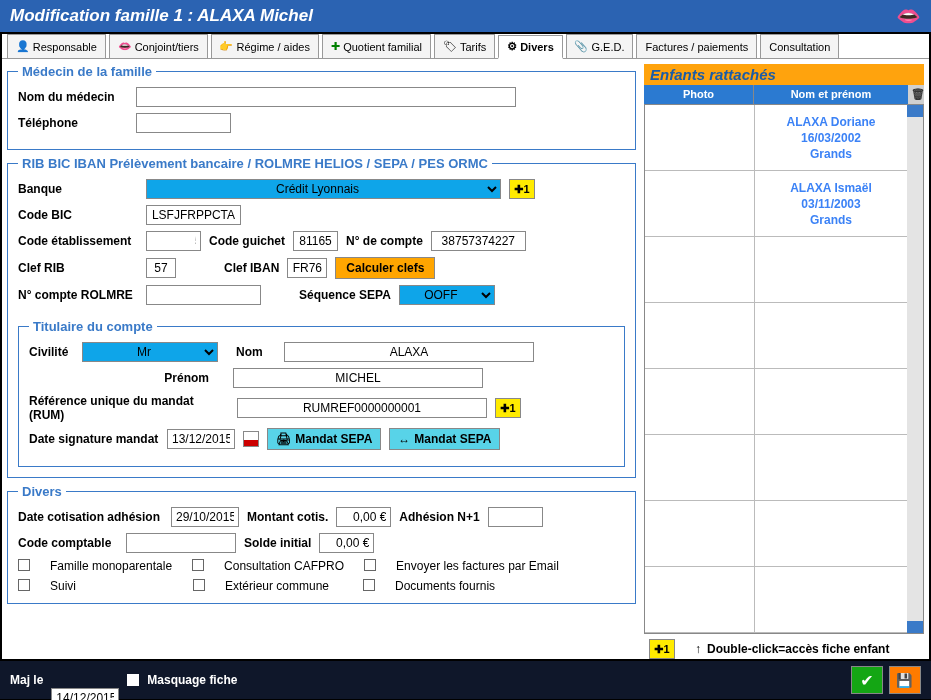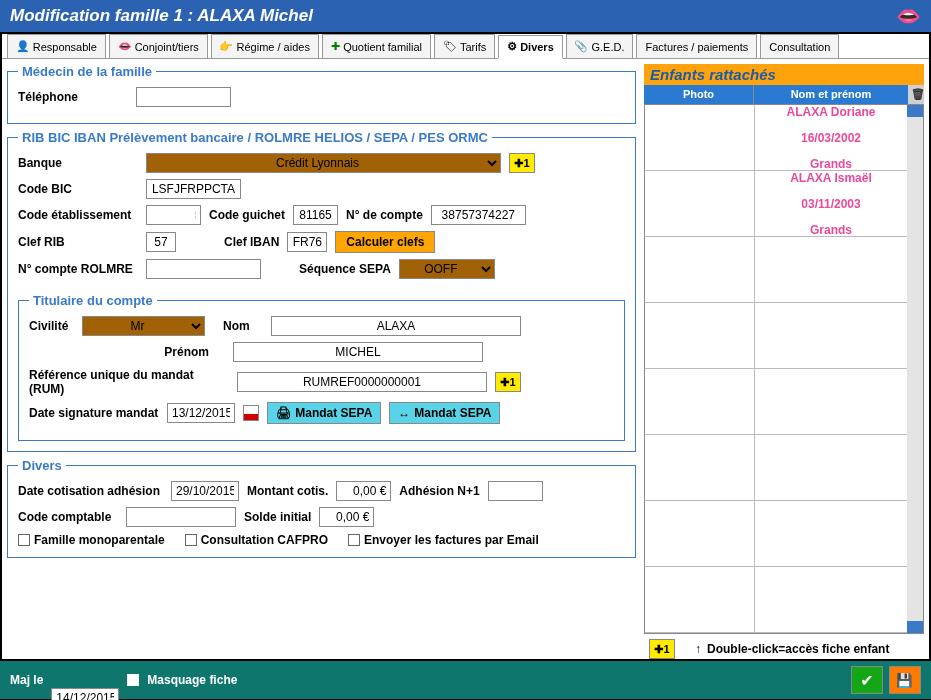--- a/index.html
+++ b/index.html
@@ -11,42 +11,42 @@
 .tab { border: 1px solid #999; border-bottom: none; padding: 3px 8px; font-size: 11px; display: flex; align-items: center; gap: 3px; cursor: pointer; background: #f4f4f4; height: 24px; }
 .tab.active { background: #fff; border-bottom: 2px solid #fff; position: relative; top: 1px; font-weight: bold; }
 .main-area { display: flex; flex: 1; padding: 5px; gap: 8px; }
 .left-panel { flex: 1; display: flex; flex-direction: column; gap: 6px; }
 .right-panel { width: 280px; display: flex; flex-direction: column; }
 fieldset { border: 1px solid #3a7ac8; padding: 8px 10px 10px 10px; position: relative; }
 legend { color: #3a7ac8; font-weight: bold; font-size: 13px; padding: 0 4px; }
 .form-row { display: flex; align-items: center; margin-bottom: 6px; gap: 8px; font-size: 12px; }
 .form-row label { font-weight: bold; }
 input[type="text"] { border: 1px solid #888; padding: 2px 4px; font-size: 12px; height: 20px; background: #fff; text-align: center; }
-select { border: 1px solid #888; font-size: 12px; height: 20px; background: #a16207; text-align: center; text-align-last: center; }
+select { border: 1px solid #888; font-size: 12px; height: 20px; background: #0ea5e9; text-align: center; text-align-last: center; }
 .yellow-btn { background: #ffeb00; border: 1px solid #888; width: 26px; height: 20px; font-size: 11px; font-weight: bold; cursor: pointer; display: inline-flex; align-items: center; justify-content: center; }
 .orange-btn { background: #ffa500; border: 1px solid #888; padding: 2px 10px; font-size: 12px; font-weight: bold; cursor: pointer; height: 22px; }
 .cyan-btn { background: #58d3e8; border: 1px solid #888; padding: 2px 8px; font-size: 12px; font-weight: bold; cursor: pointer; height: 22px; display: inline-flex; align-items: center; gap: 4px; }
 .checkbox-row { display: flex; gap: 20px; font-size: 12px; margin-top: 6px; }
-.checkbox-item { display: flex; align-items: center; gap: 4px; font-weight: bold; }
+.checkbox-item { display: flex; align-items: flex-start; gap: 20px; font-weight: normal; }
 .checkbox-box { width: 12px; height: 12px; border: 1px solid #666; background: #fff; cursor: pointer; }
 .enfants-header { background: #ffa30d; color: #1a5ca8; font-weight: bold; font-style: italic; font-size: 15px; padding: 2px 6px; }
 .enfants-columns { display: flex; background: #2b7ad1; color: #fff; font-size: 11px; font-weight: bold; }
 .enfants-col-photo { width: 110px; text-align: center; padding: 3px; border-right: 1px solid #888; }
 .enfants-col-name { flex: 1; text-align: center; padding: 3px; }
 .enfants-col-del { width: 16px; background: #d0d0d0; text-align: center; padding: 3px; color: #333; }
 .enfants-body { flex: 1; border: 1px solid #888; display: flex; overflow: hidden; }
 .enfants-list { flex: 1; display: flex; flex-direction: column; }
 .enfant-row { display: flex; height: 66px; border-bottom: 1px solid #bbb; }
 .enfant-photo { width: 110px; border-right: 1px solid #bbb; }
-.enfant-info { flex: 1; display: flex; flex-direction: column; align-items: center; justify-content: center; font-size: 12px; color: #ec4899; font-weight: bold; gap: 12px; }
+.enfant-info { flex: 1; display: flex; flex-direction: column; align-items: center; justify-content: center; font-size: 12px; color: #3b82f6; font-weight: bold; gap: 2px; }
 .enfant-scrollbar { width: 16px; background: #e4e4e4; display: flex; flex-direction: column; }
 .scroll-btn { background: #3a7ac8; height: 12px; cursor: pointer; }
 .enfants-footer { display: flex; align-items: center; gap: 20px; padding: 5px; font-size: 12px; }
 .footer-hint { font-weight: bold; display: flex; align-items: center; gap: 6px; }
-.bottombar { background: #0f766e; height: 38px; display: flex; align-items: center; padding: 0 10px; gap: 10px; justify-content: space-between; }
+.bottombar { background: #0f172a; height: 38px; display: flex; align-items: center; padding: 0 10px; gap: 10px; justify-content: space-between; }
 .bottombar-left { display: flex; align-items: center; gap: 8px; }
 .bottombar-label { color: #fff; font-size: 12px; font-weight: bold; }
 .bottombar-right { display: flex; gap: 6px; }
 .green-btn { background: #14a614; border: 1px solid #888; width: 32px; height: 28px; cursor: pointer; display: flex; align-items: center; justify-content: center; color: #fff; font-size: 16px; }
 .orange-square-btn { background: #ff7b00; border: 1px solid #888; width: 32px; height: 28px; cursor: pointer; display: flex; align-items: center; justify-content: center; }
 .cal-icon { width: 16px; height: 16px; display: inline-block; border: 1px solid #888; background: linear-gradient(#fff 60%, #c00 60%); cursor: pointer; }
 .nested-fieldset { margin-top: 14px; }
 </style>
 </head>
 <body>
@@ -93,20 +93,24 @@
         <span>Consultation</span>
       </div>
   </div>
 
   <div class="main-area">
     <div class="left-panel">
 
       <fieldset>
         <legend>Médecin de la famille</legend>
         <div class="form-row">
+          <label style="width:110px">Nom du médecin</label>
+          <input type="text" style="width: 380px;" value="">
+        </div>
+        <div class="form-row">
           <label style="width:110px">Téléphone</label>
           <input type="text" style="width: 95px;" value="">
         </div>
       </fieldset>
 
       <fieldset>
         <legend>RIB BIC IBAN Prélèvement bancaire / ROLMRE HELIOS / SEPA / PES ORMC</legend>
         <div class="form-row">
           <label style="width:120px">Banque</label>
           <select style="width:355px"><option>Crédit Lyonnais</option></select>
@@ -135,21 +139,21 @@
           <label style="width:120px">N° compte ROLMRE</label>
           <input type="text" style="width: 115px;" value="">
           <label style="margin-left:30px">Séquence SEPA</label>
           <select style="width:96px"><option>OOFF</option></select>
         </div>
 
         <fieldset class="nested-fieldset">
           <legend>Titulaire du compte</legend>
           <div class="form-row">
             <label style="width:45px">Civilité</label>
-            <select style="width:123px"><option>Mr</option></select>
+            <select style="width:136px"><option>Mr</option></select>
             <label style="margin-left:10px;width:40px">Nom</label>
             <input type="text" style="width: 250px;" value="ALAXA">
           </div>
           <div class="form-row">
             <label style="width:190px;text-align:right;padding-right:10px">Prénom</label>
             <label style="width:40px"></label>
             <input type="text" style="width: 250px; margin-left: -42px;" value="MICHEL">
           </div>
           <div class="form-row">
             <label style="width:200px">Référence unique du mandat (RUM)</label>
@@ -193,20 +197,34 @@
               <span class="checkbox-box"></span>
               <span>Famille monoparentale</span>
             </div>
           <div class="checkbox-item">
               <span class="checkbox-box"></span>
               <span>Consultation CAFPRO</span>
             </div>
           <div class="checkbox-item">
               <span class="checkbox-box"></span>
               <span>Envoyer les factures par Email</span>
+            </div>
+        </div>
+        <div class="checkbox-row">
+          <div class="checkbox-item" style="width:155px">
+              <span class="checkbox-box"></span>
+              <span>Suivi</span>
+            </div>
+          <div class="checkbox-item" style="width:150px">
+              <span class="checkbox-box"></span>
+              <span>Extérieur commune</span>
+            </div>
+          <div class="checkbox-item">
+              <span class="checkbox-box"></span>
+              <span>Documents fournis</span>
             </div>
         </div>
       </fieldset>
 
     </div>
 
     <div class="right-panel">
       <div class="enfants-header">Enfants rattachés</div>
       <div class="enfants-columns">
         <div class="enfants-col-photo">Photo</div>

